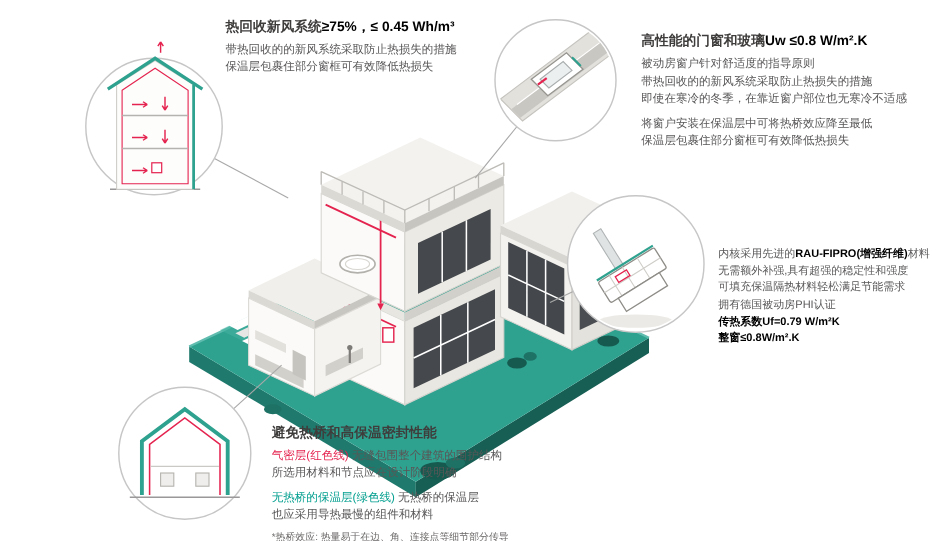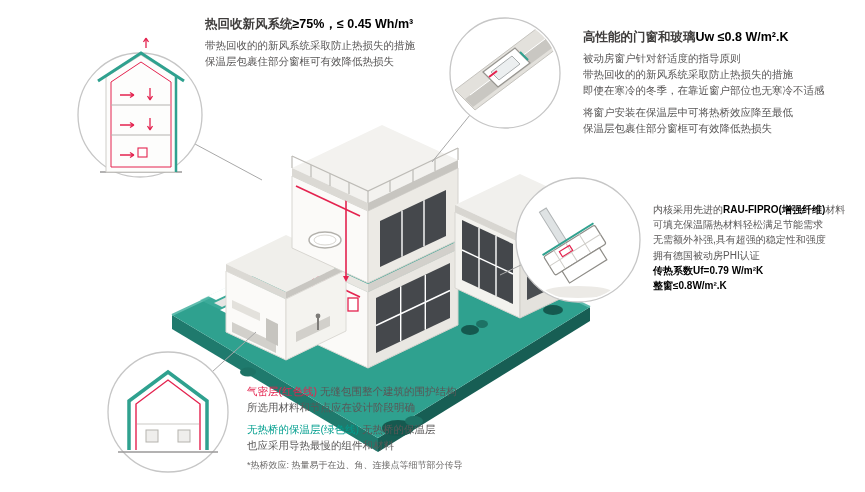--- a/index.html
+++ b/index.html
@@ -217,32 +217,33 @@
       <span>高性能的门窗和玻璃</span><span class="t-greenb">Uw ≤0.8 W/m².K</span>
     </div>
     <div class="ln">被动房窗户针对舒适度的指导原则</div>
     <div class="ln">带热回收的的新风系统采取防止热损失的措施</div>
     <div class="ln">即使在寒冷的冬季，在靠近窗户部位也无寒冷不适感</div>
     <div class="gap"></div>
     <div class="ln">将窗户安装在保温层中可将热桥效应降至最低</div>
     <div class="ln">保温层包裹住部分窗框可有效降低热损失</div>
   </div>
 
-  <div class="ann ann-profile" style="left:653px;top:202px;width:212px">
+  <div class="ann ann-profile" style="left:653px;top:224px;width:212px">
     <div class="ln">
       <span>内核采用先进的</span><span class="t-greenb">RAU-FIPRO(增强纤维)</span><span>材料</span>
     </div>
+    <div class="ln">无需额外补强,具有超强的稳定性和强度</div>
     <div class="ln">可填充保温隔热材料轻松满足节能需求</div>
-    <div class="ln">无需额外补强,具有超强的稳定性和强度</div>
     <div class="ln">拥有德国被动房PHI认证</div>
     <div class="ln t-greenb">传热系数Uf=0.79 W/m²K</div>
     <div class="ln t-greenb">整窗≤0.8W/m².K</div>
   </div>
 
   <div class="ann" style="left:247px;top:384px;width:320px">
+    <div class="ttl">避免热桥和高保温密封性能</div>
     <div class="ln">
       <span class="t-red">气密层(红色线)</span><span> 无缝包围整个建筑的围护结构</span>
     </div>
     <div class="ln">所选用材料和节点应在设计阶段明确</div>
     <div class="gap"></div>
     <div class="ln">
       <span class="t-green">无热桥的保温层(绿色线)</span><span> 无热桥的保温层</span>
     </div>
     <div class="ln">也应采用导热最慢的组件和材料</div>
     <div class="foot">*热桥效应: 热量易于在边、角、连接点等细节部分传导</div>

